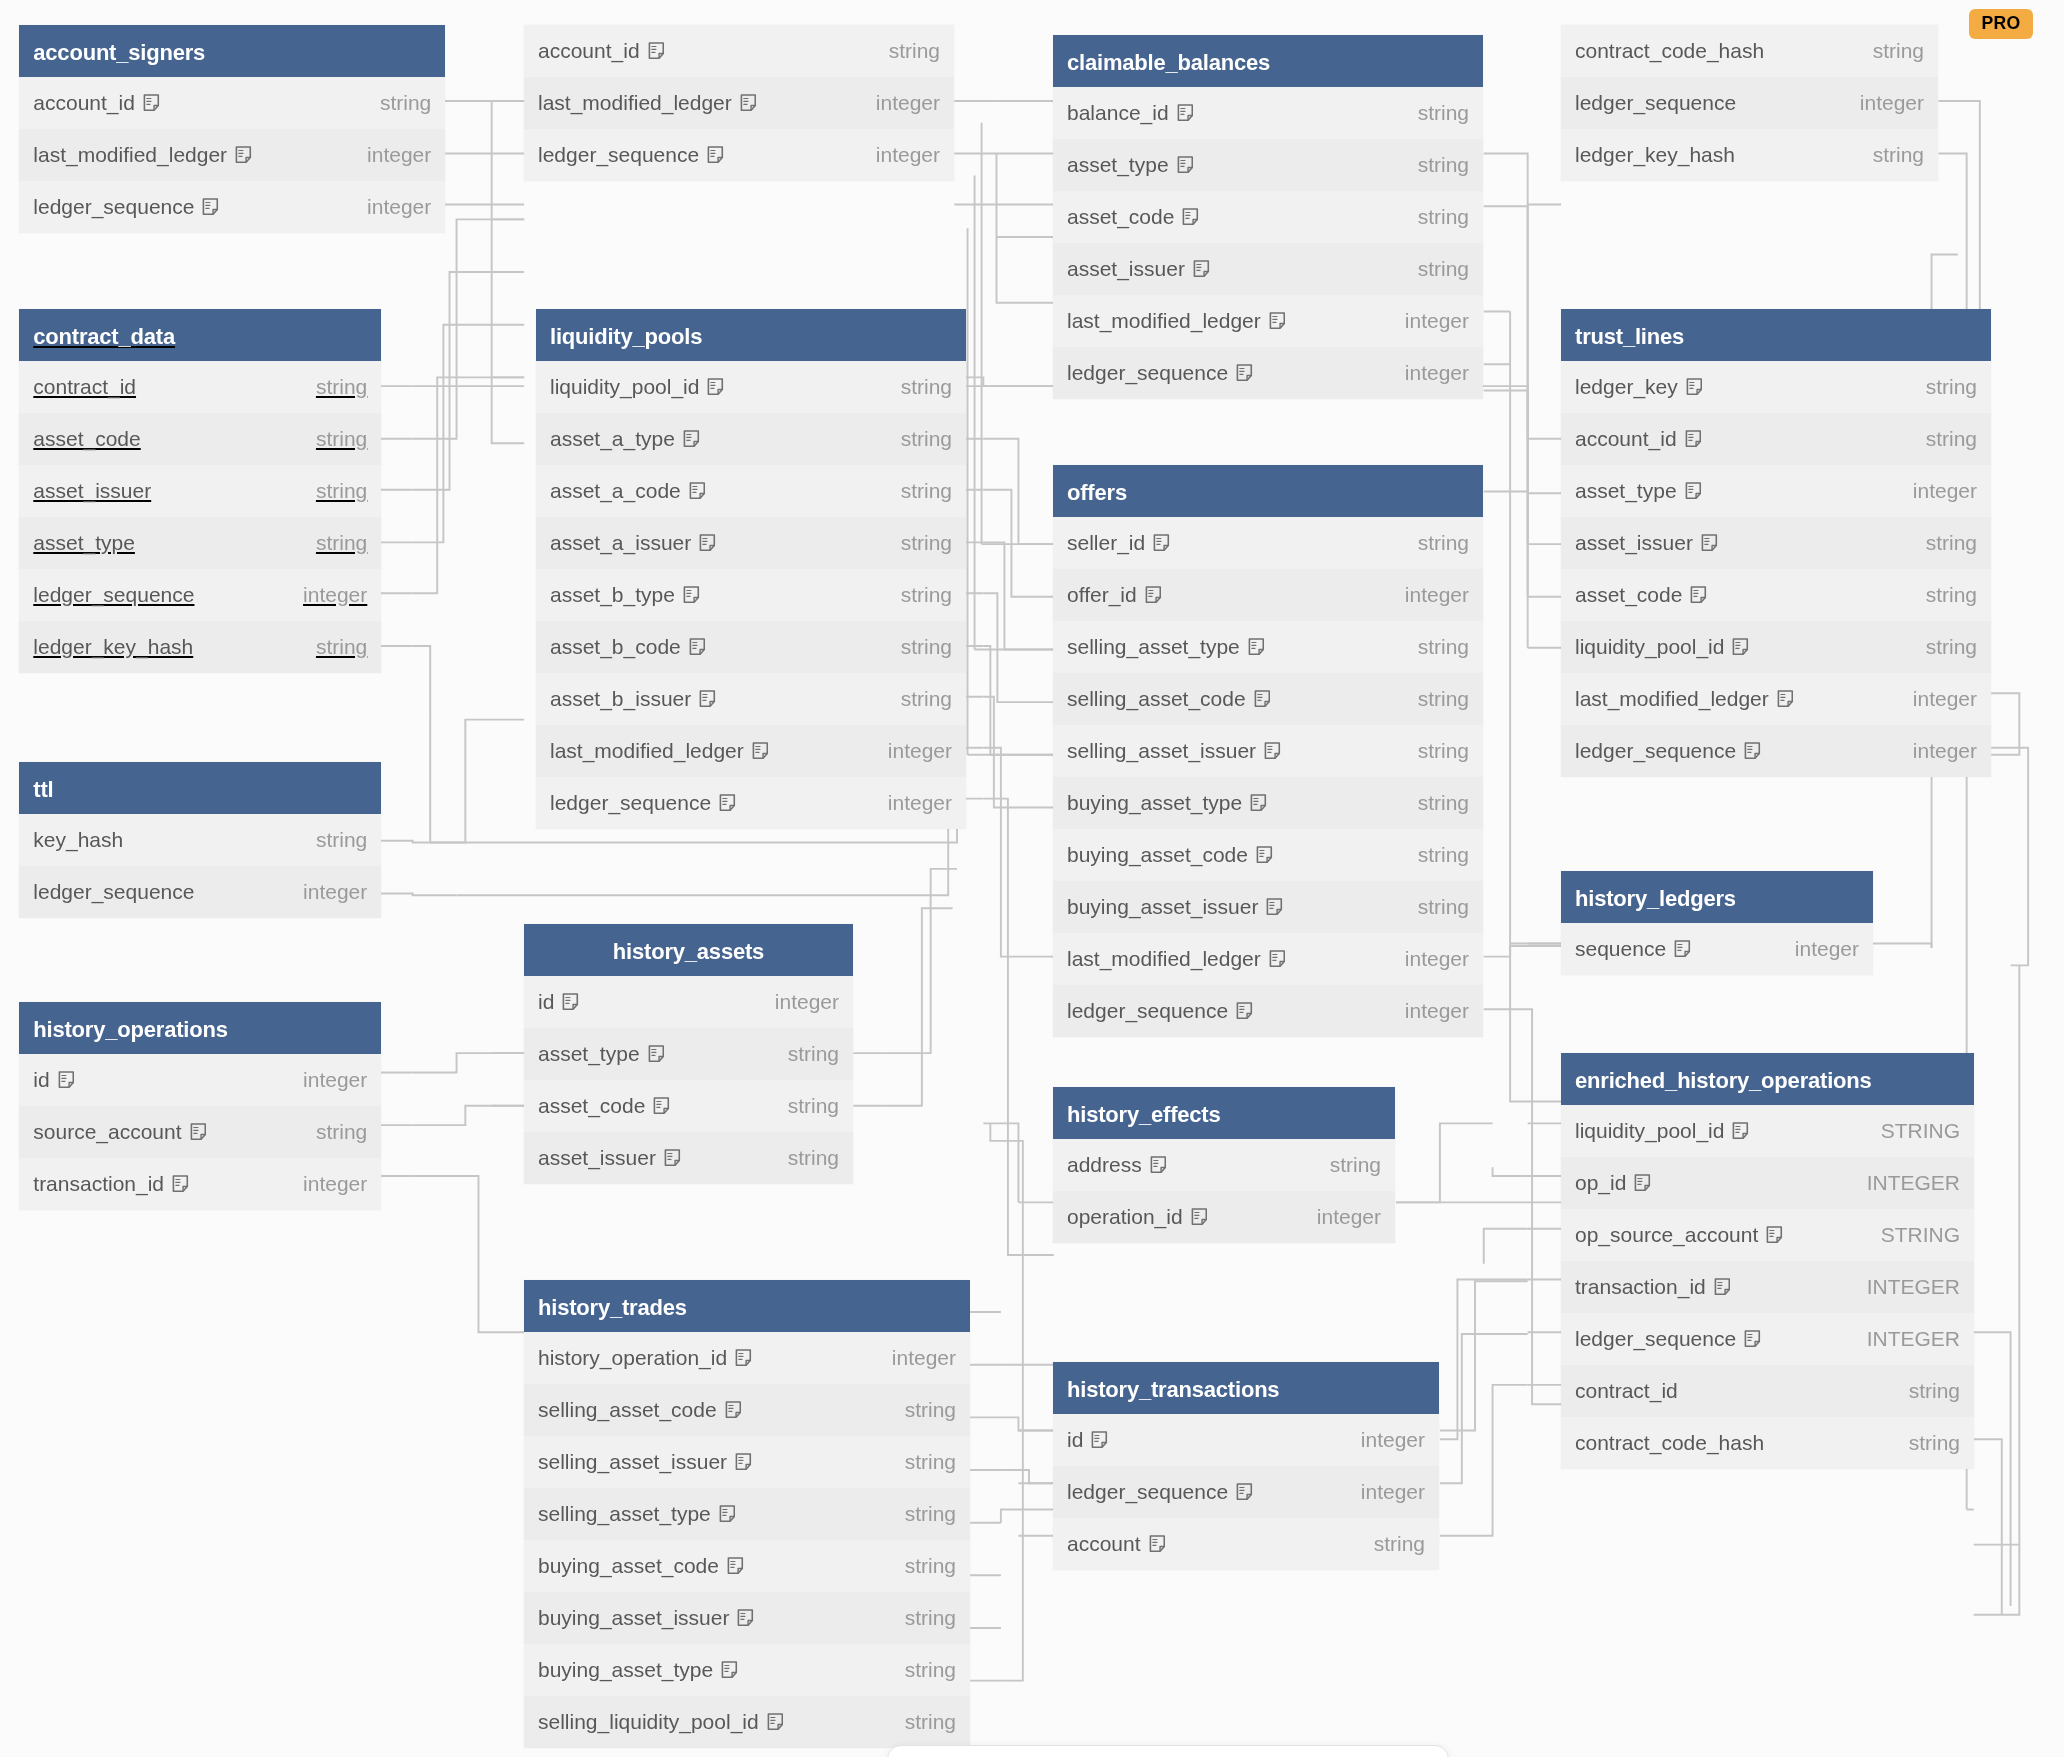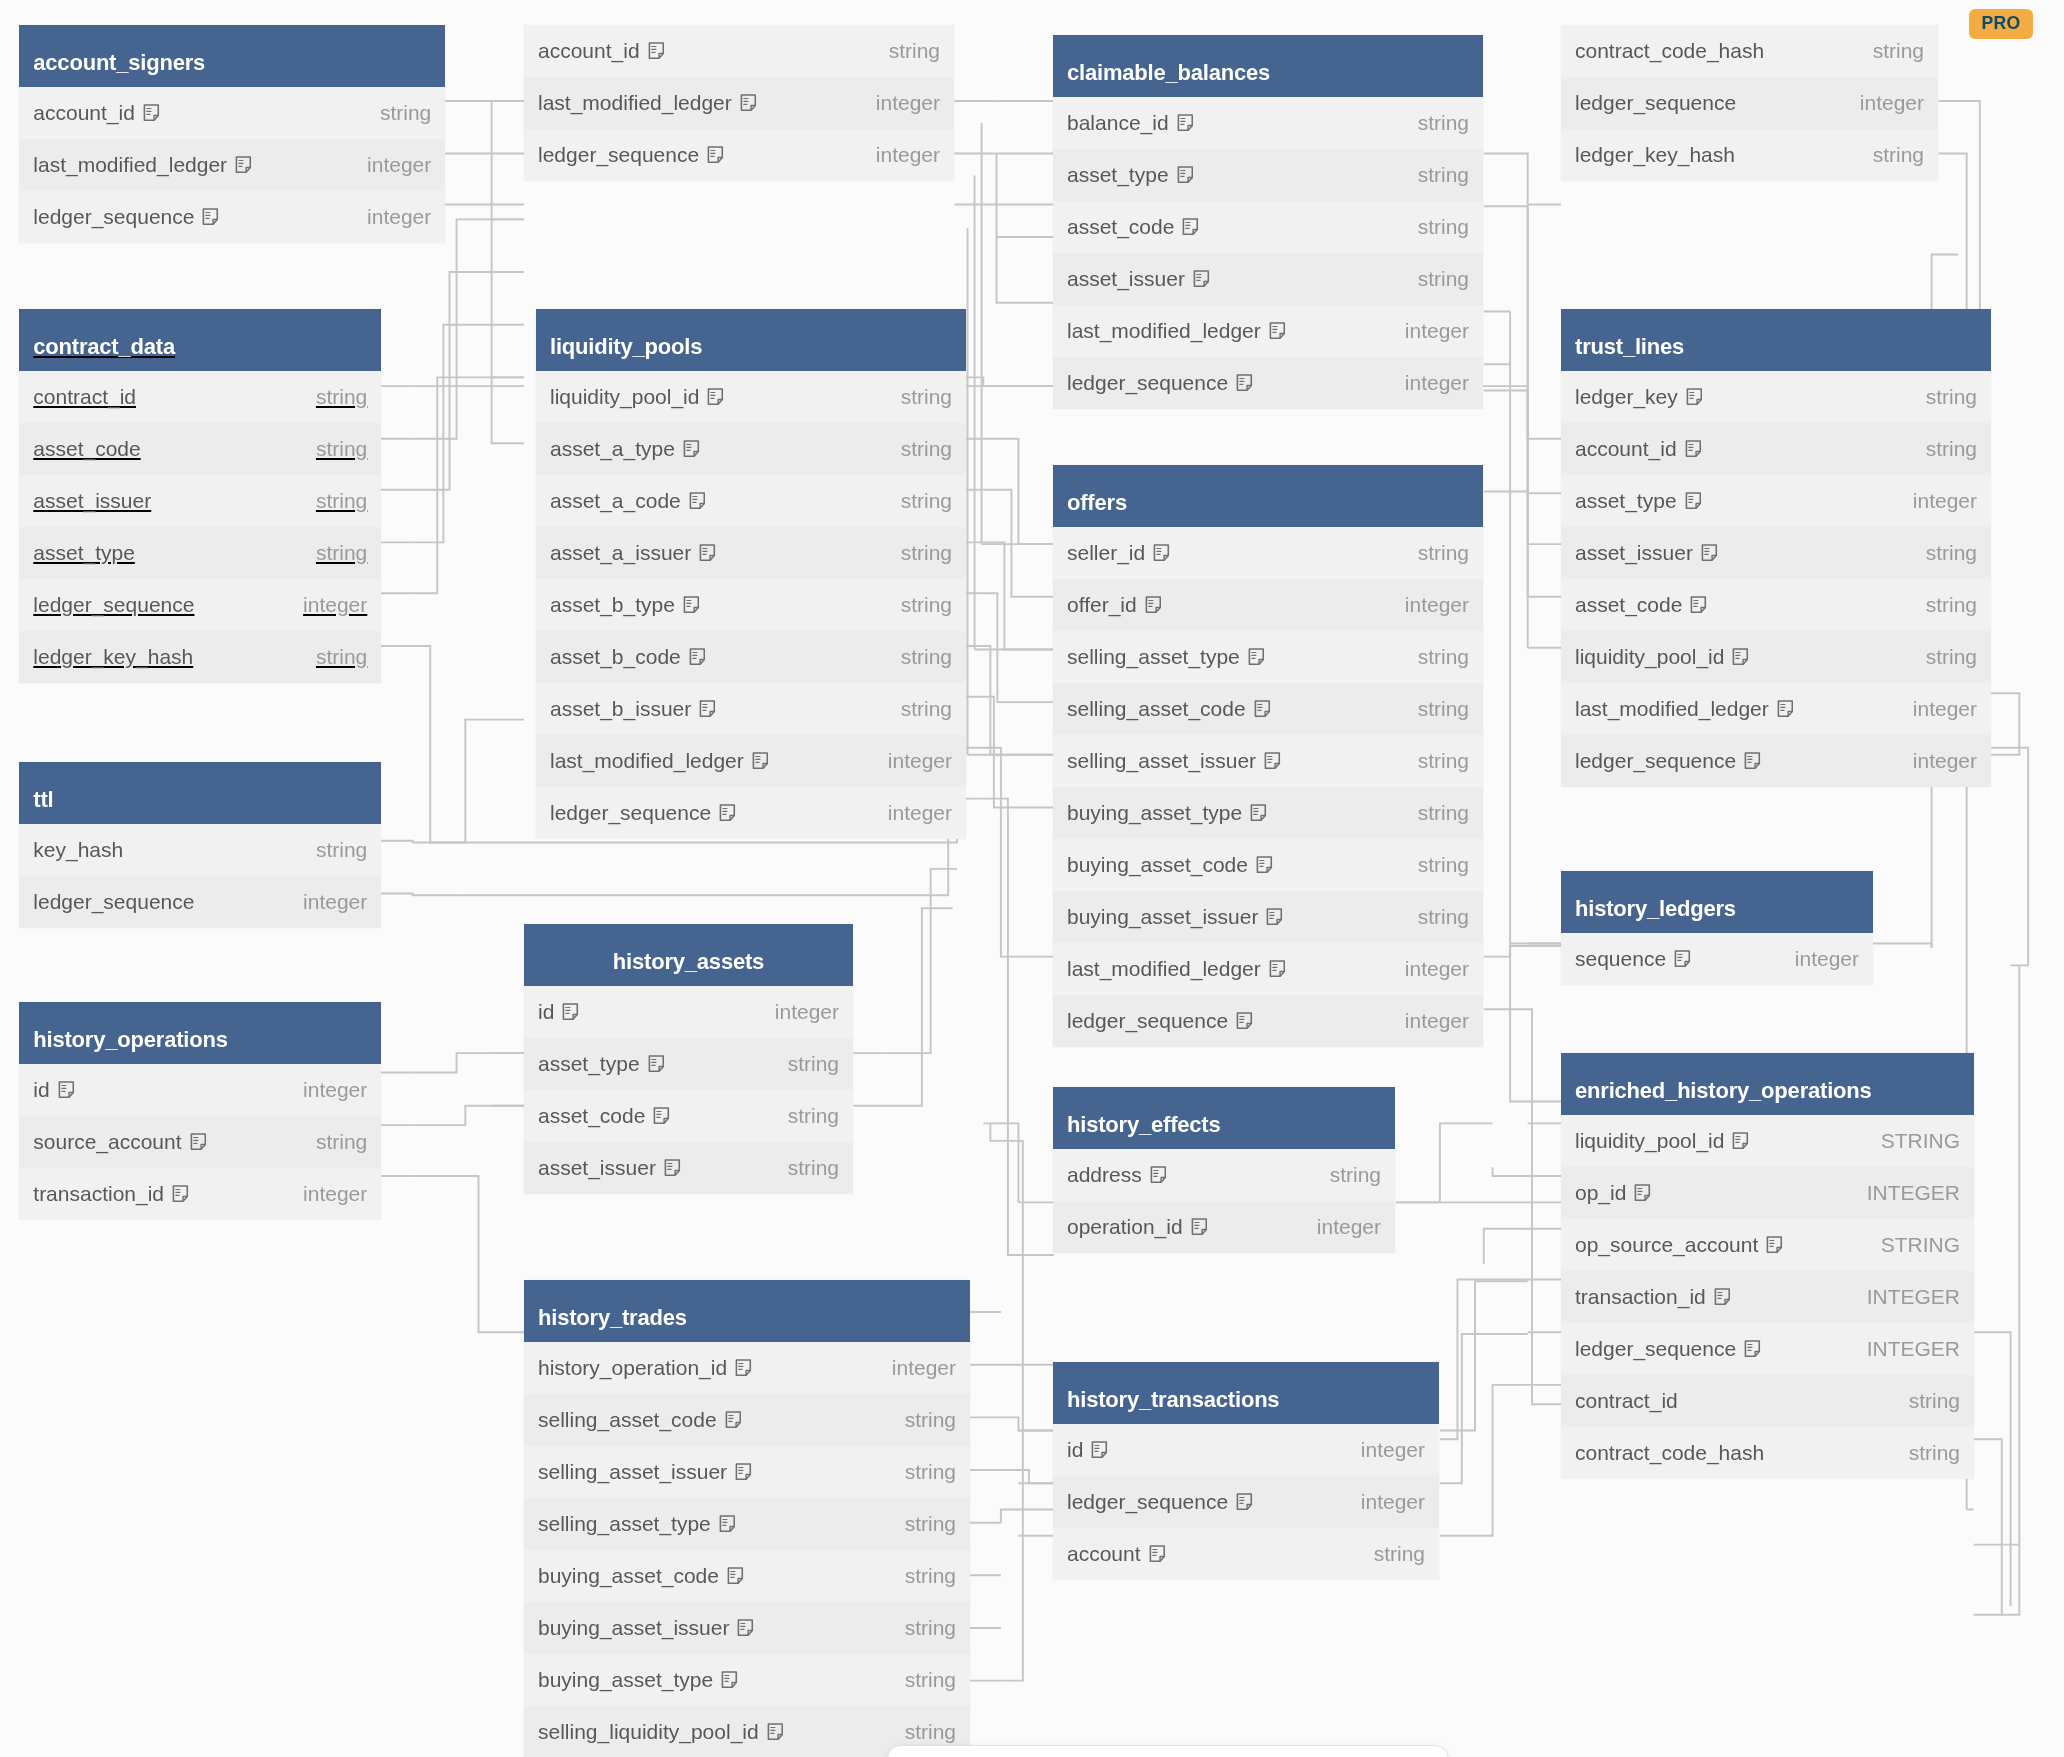--- a/index.html
+++ b/index.html
@@ -28,21 +28,21 @@
     z-index: 3;
     background: #f0f0f0;
     box-shadow: 0 0 0 0.4px rgba(0,0,0,0.04);
   }
   .entity-header {
     background: #456490;
     color: #ffffff;
     font-weight: bold;
     font-size: 22px;
     line-height: 1;
-    padding: 27px 14px 13px 14px;
+    padding: 17px 14px 13px 14px;
     letter-spacing: -0.2px;
     white-space: nowrap;
   }
   .entity-rows { display: block; }
   .row {
     display: flex;
     align-items: center;
     justify-content: space-between;
     height: 52px;
     padding: 0 14px;
@@ -79,21 +79,21 @@
     border: 0.9px solid #e2e2e2;
     border-radius: 14px;
     z-index: 5;
     box-shadow: 0 1.8px 8.8px rgba(0,0,0,0.06);
   }
   .pro-badge {
     position: absolute;
     right: 32px;
     top: 8.8px;
     background: #f4ab41;
-    color: #0c4a6e;
+    color: #000000;
     font-size: 17.6px;
     font-weight: bold;
     letter-spacing: 0.4px;
     padding: 4.4px 12.3px 5.3px 12.3px;
     border-radius: 6.1px;
     z-index: 6;
   }
 </style>
 </head>
 <body>

